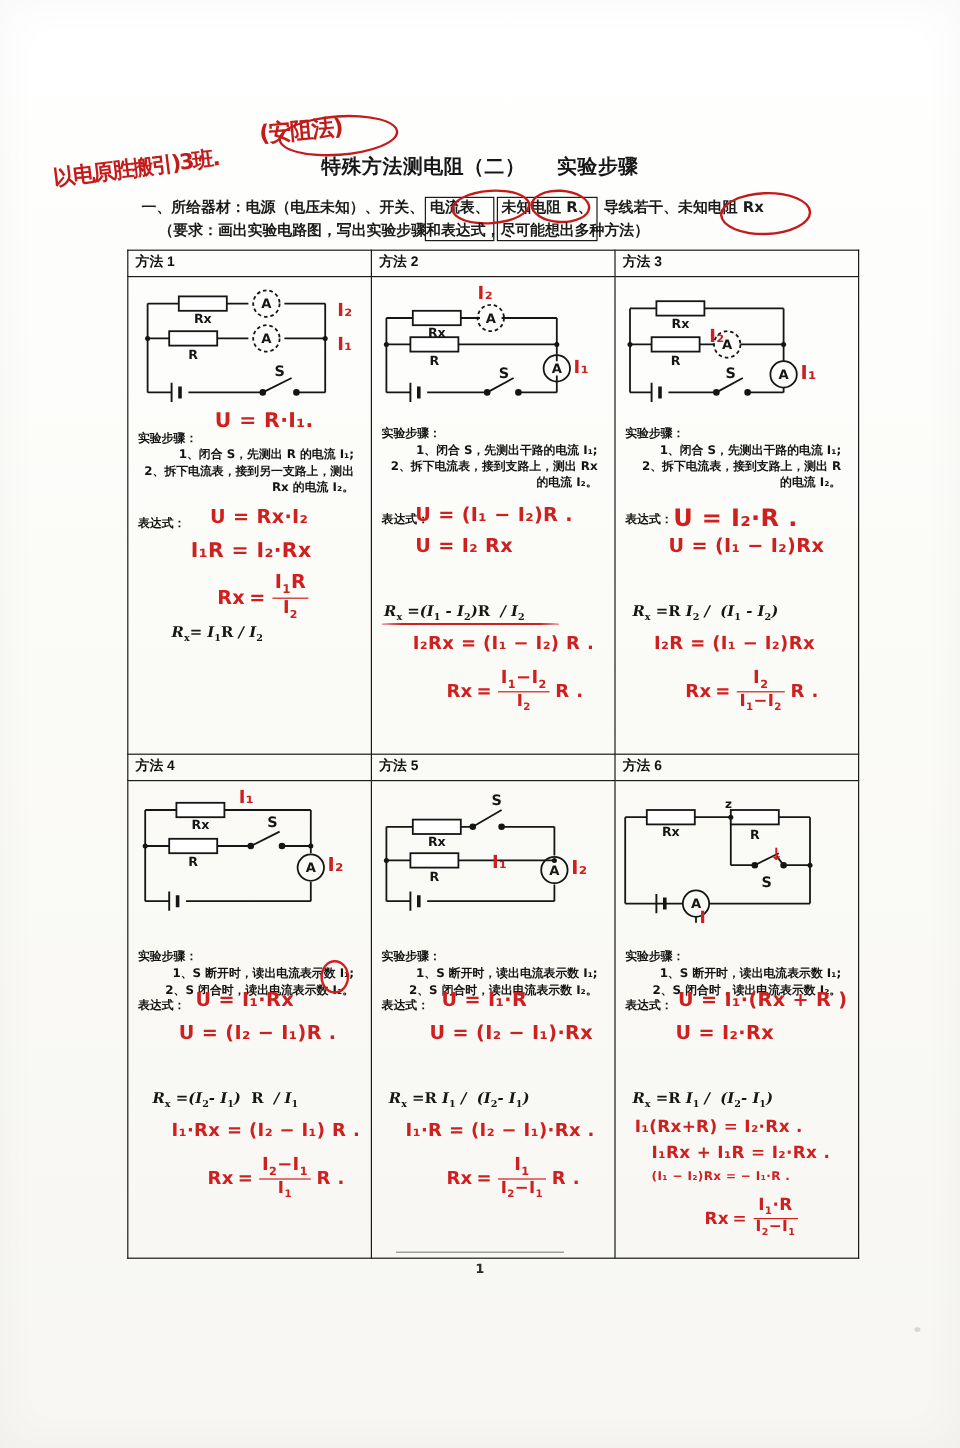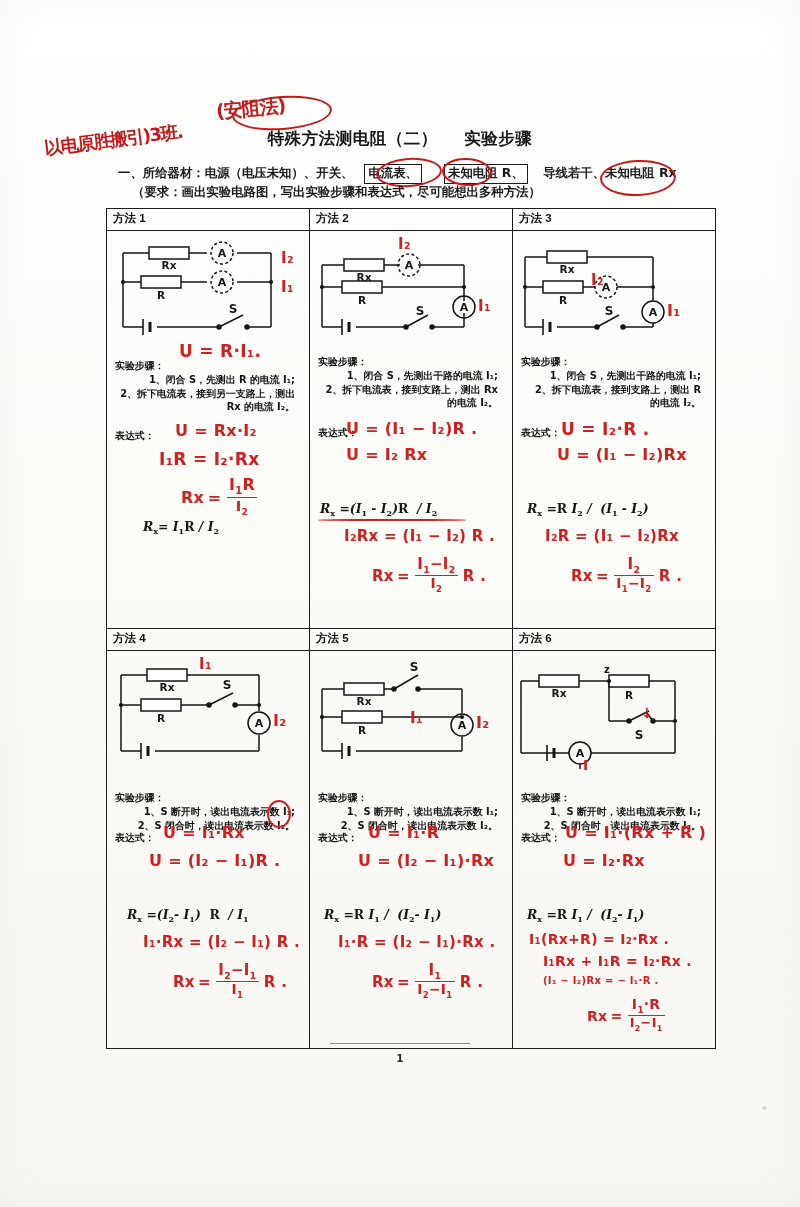--- a/index.html
+++ b/index.html
@@ -56,22 +56,22 @@
   .req-line{
     position:absolute;left:132px;top:184px;width:600px;
     font-family:"DejaVu Sans",sans-serif;
     font-weight:700;font-size:12.4px;color:#1b1b1b;
     white-space:nowrap;
   }
   
   .boxitem{
     display:inline-block;
     border:1.4px solid #1b1b1b;
-    padding:0 3px 1px 3px;
-    margin:0 11px;
+    padding:0 3px 18px 3px;
+    margin:0 1px;
   }
   
   .ellipse{
     position:absolute;
     border:2.1px solid #c31a1a;
     border-radius:50%;
     pointer-events:none;
   }
   .e1{left:376px;top:158px;width:62px;height:25px;transform:rotate(-4deg);}
   .e2{left:442px;top:158px;width:46px;height:24px;transform:rotate(3deg);}
@@ -363,21 +363,21 @@
         <div class="hw" style="left:154px;top:70px;font-size:16px">I₁</div>
 
         <div class="steps" style="top:124px">
           <span class="lbl">实验步骤：</span>
           <span class="st"><span class="num">1、</span><span>闭合 S，先测出干路的电流 I₁;</span></span>
           <span class="st"><span class="num">2、</span><span>拆下电流表，接到支路上，测出 R 的电流 I₂。</span></span>
         </div>
 
         <div class="exprlbl" style="top:195px">表达式：</div>
 
-        <div class="hw" style="left:48px;top:188px;font-size:17px">U = I₂·R .</div>
+        <div class="hw" style="left:48px;top:188px;font-size:20px">U = I₂·R .</div>
         <div class="hw" style="left:44px;top:214px;font-size:16px">U = (I₁ − I₂)Rx</div>
 
         <div class="pformula" style="left:14px;top:270px">R<sub>x</sub> =<span class="rm">R</span> I<sub>2</sub> /&nbsp; (I<sub>1</sub> - I<sub>2</sub>)</div>
 
         <div class="hw" style="left:32px;top:296px;font-size:15px">I₂R = (I₁ − I₂)Rx</div>
         <div class="hw" style="left:58px;top:326px;font-size:15px">Rx = <span class="fr"><span class="num">I<sub>2</sub></span><span class="den">I<sub>1</sub>−I<sub>2</sub></span></span> R .</div>
       </div>
     </td>
   </tr>
 

